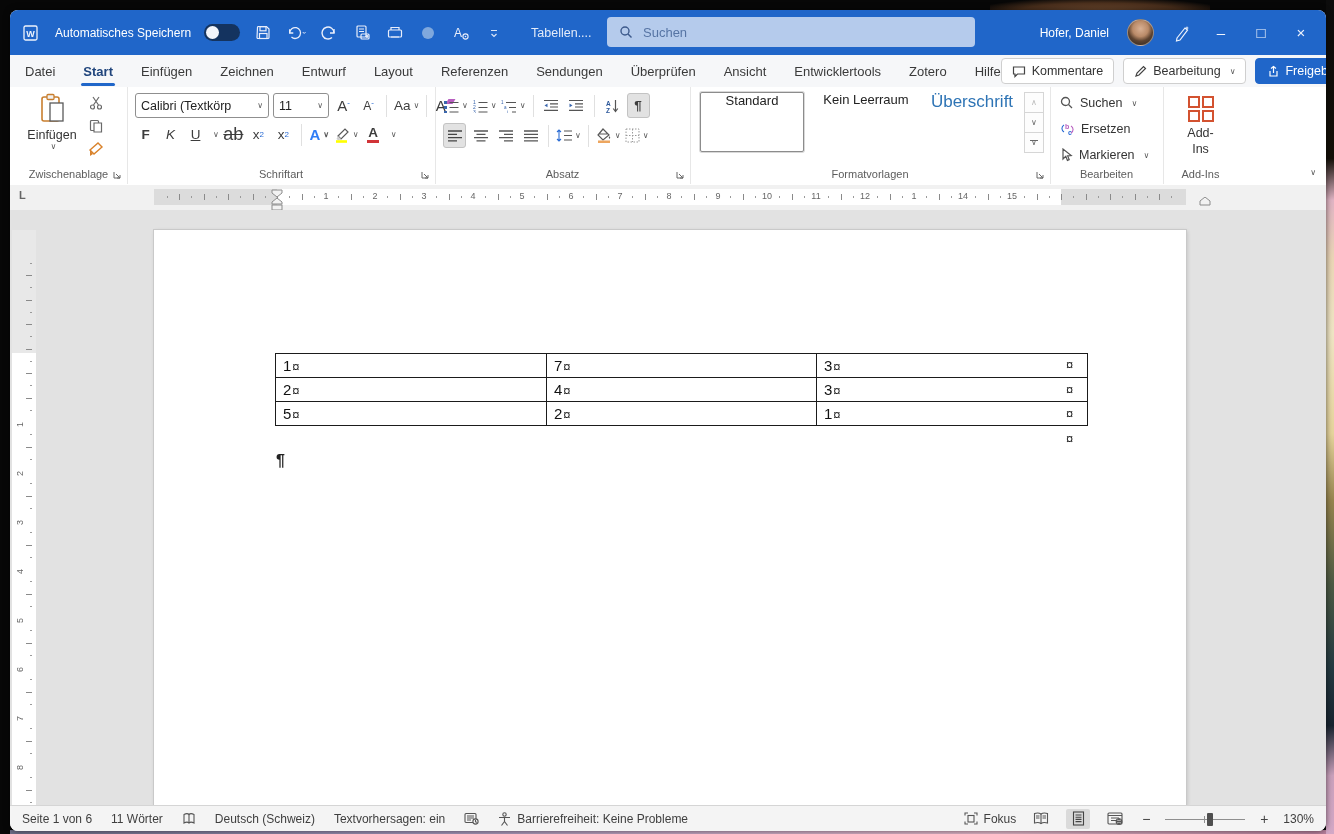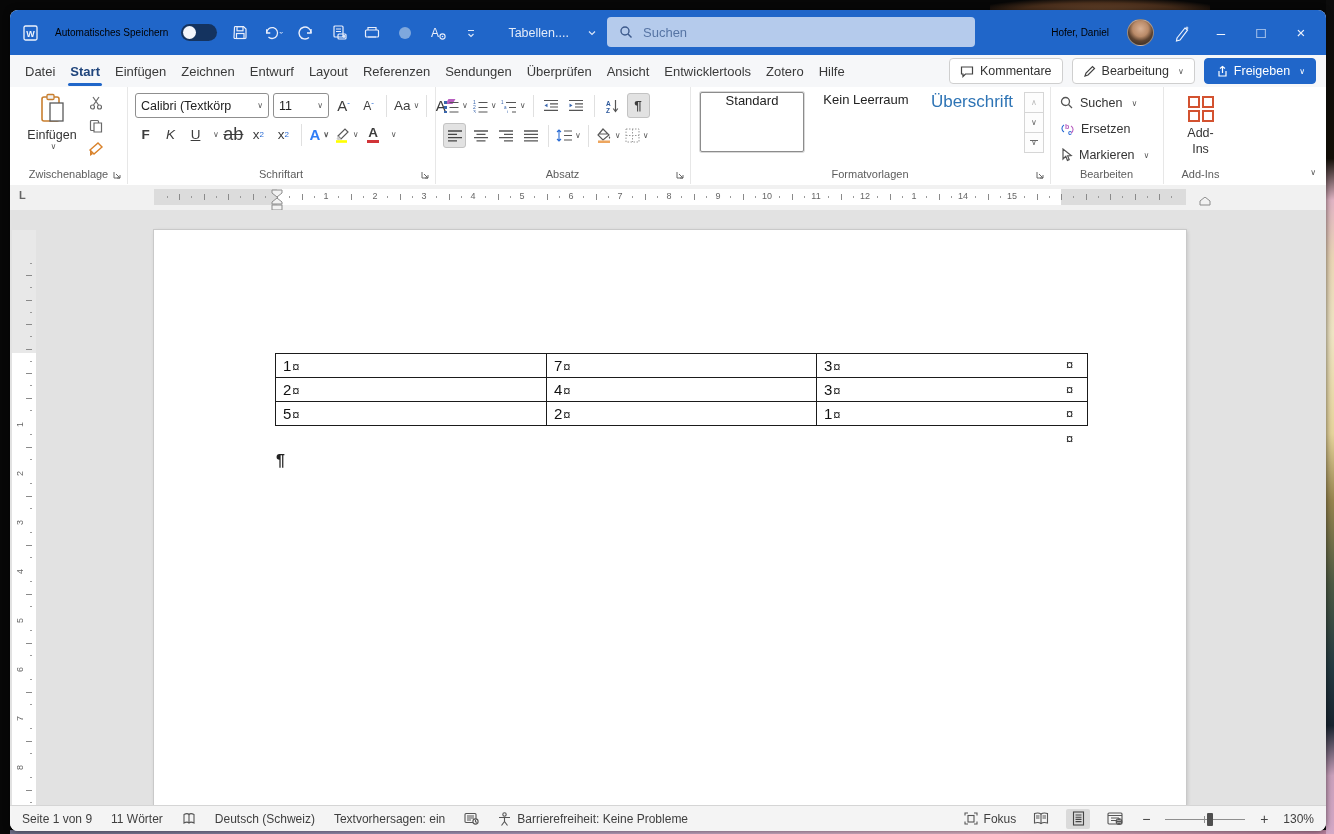--- a/index.html
+++ b/index.html
@@ -12,41 +12,41 @@
     background:linear-gradient(#0c0c0c 0%,#141008 19%,#e0b4c4 24%,#eaD6b6 31%,#efe5c4 40%,#e6d49c 52%,#97854f 60%,#4d5a44 70%,#243a42 80%,#182430 87%,#caa1bc 93%,#d3a8c6 100%)}
   .bottom-strip{position:absolute;top:830px;left:10px;width:1316px;height:4px;
     background:linear-gradient(90deg,#6d6d87,#9f93b8 30%,#caa9c4 55%,#e3b7c9 75%,#b77f9b)}
   
   .window{position:absolute;left:10px;top:10px;width:1316px;height:821px;
     border-radius:8px;overflow:hidden;background:#fff;box-shadow:0 0 6px rgba(0,0,0,.6)}
   
   .titlebar{position:absolute;left:0;top:0;width:100%;height:45px;background:#2066c9;
     display:flex;align-items:center;color:#eaf0fb}
   .tb-left{display:flex;align-items:center;gap:13px;padding-left:12px}
-  .tb-txt{font-size:10px;color:#000000}
+  .tb-txt{font-size:12px;color:#ffffff}
   .toggle{width:36px;height:17px;border-radius:9px;background:#14335f;position:relative;flex:0 0 auto}
   .toggle .knob{position:absolute;left:2px;top:2px;width:13px;height:13px;border-radius:50%;background:#f2f5fb}
   .tb-ic{display:flex;align-items:center;justify-content:center;width:20px;height:20px}
   .tb-ic svg{display:block}
   .chev::after{content:"∨";font-size:8px;color:inherit;line-height:1}
   .doc-title{font-size:12.5px;color:#e3ebf9;margin-left:14px}
   .searchbox{position:absolute;left:597px;top:7px;width:356px;height:30px;border-radius:4px;
     background:#b5cbec;display:flex;align-items:center;padding-left:12px;gap:8px}
   .searchbox input{background:transparent;border:none;outline:none;font-size:13px;color:#2f4a78;width:280px;
     font-family:"Liberation Sans",sans-serif}
   .searchbox input::placeholder{color:#5674a4;opacity:1}
   .tb-right{position:absolute;right:0;top:0;height:45px;display:flex;align-items:center;gap:18px;padding-right:14px}
   .avatar{width:25px;height:25px;border-radius:50%;
     background:radial-gradient(circle at 50% 35%,#d9b093 0%,#b98a68 38%,#5d4330 60%,#23201d 100%);
     border:1px solid rgba(255,255,255,.4)}
   .winctl{font-size:15px;color:#f0f4fc;width:22px;text-align:center}
   
   .tabrow{position:absolute;left:0;top:45px;width:100%;height:32px;background:#f6f7f9;
     display:flex;align-items:center}
-  .tabs{display:flex;align-items:center;gap:15px;padding-left:15px;flex:1}
+  .tabs{display:flex;align-items:center;gap:28px;padding-left:15px;flex:1}
   .tab{font-size:13px;color:#3a3a3a;position:relative;cursor:default;white-space:nowrap}
   .tab.active{color:#20457c;font-weight:bold}
   .tab.active::after{content:"";position:absolute;left:-2px;right:-2px;bottom:-7px;height:3px;
     border-radius:2px;background:#2066c9}
   .tab-actions{display:flex;align-items:center;gap:9px;padding-right:10px}
   .act-btn{height:24px;border:1px solid #cfcfcf;border-radius:4px;background:#fff;display:flex;
     align-items:center;gap:6px;padding:0 10px;font-size:12.5px;color:#333}
   .act-btn.primary{background:#2066c9;border-color:#2066c9;color:#fff}
   .act-btn svg{display:block}
   
@@ -714,21 +714,21 @@
           <div class="rowmark">¤</div>
           <div class="rowmark">¤</div>
           <div class="rowmark">¤</div>
         </div>
       <div class="pilcrow">¶</div>
     </div>
   </div>
 
   <div class="statusbar">
     <div class="sb-left">
-      <span class="sb-item">Seite 1 von 9</span>
+      <span class="sb-item">Seite 1 von 6</span>
       <span class="sb-item">11 Wörter</span>
       <span class="sb-item">
         <svg width="14" height="14" viewBox="0 0 14 14" fill="none" stroke="#555" stroke-width="1.1">
             <path d="M2 2.5 C4 1.5 6 1.5 7 2.5 C8 1.5 10 1.5 12 2.5 V11 C10 10 8 10 7 11 C6 10 4 10 2 11 Z"></path>
             <path d="M7 2.5 V11"></path>
           </svg>
       </span>
       <span class="sb-item">Deutsch (Schweiz)</span>
       <span class="sb-item">Textvorhersagen: ein</span>
       <span class="sb-item">

